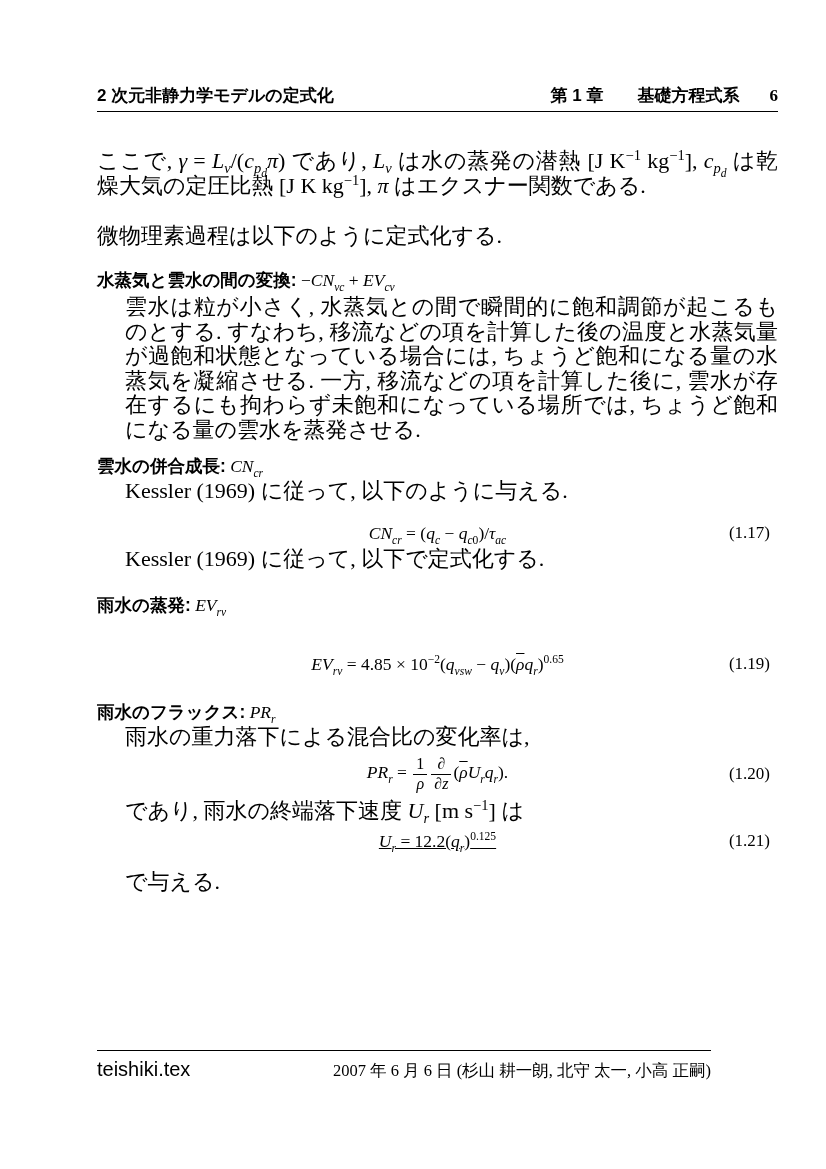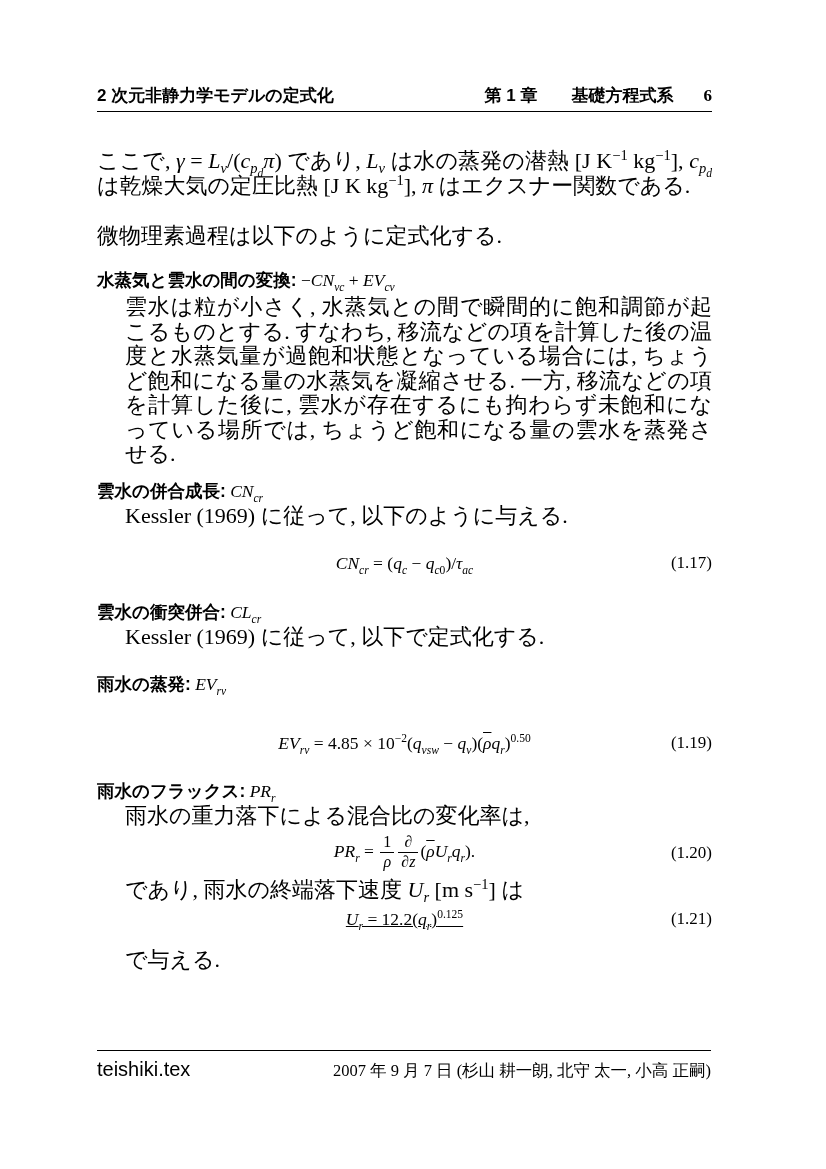--- a/index.html
+++ b/index.html
@@ -6,21 +6,21 @@
   html,body { background:#ffffff; }
   body {
     width:826px; height:1169px;
     font-family:"Liberation Serif", serif;
     color:#000;
     position:relative;
     overflow:hidden;
   }
   .page {
     position:absolute; inset:0;
-    padding:86px 114px 0 97px;
+    padding:86px 48px 0 97px;
   }
   
   .header {
     display:flex; justify-content:space-between; align-items:flex-end;
     border-bottom:1.5px solid #000;
     padding-bottom:5px;
     font-family:"Liberation Sans", sans-serif;
     font-weight:600;
     font-size:17px; line-height:20px;
   }
@@ -49,39 +49,39 @@
     font-weight:700;
   }
   .sec-heading .math { font-weight:400; }
   
   .eq-row {
     position:relative;
     text-align:center;
     font-size:17.5px; line-height:26px;
   }
   .eq-tag {
-    position:absolute; right:0; top:50%;
+    position:absolute; right:8px; top:50%;
     transform:translateY(-50%);
     font-size:17px;
   }
   .frac {
     display:inline-block; vertical-align:middle;
     text-align:center; font-size:16px; line-height:1.05;
     margin:0 2px;
   }
   .frac .num { display:block; padding:0 3px 1px; border-bottom:1px solid #000; }
   .frac .den { display:block; padding:1px 3px 0; }
   
   #para1        { margin-top:37px; }
   #para2        { margin-top:25px; }
   #sec1-heading { margin-top:20px; }
   #sec1-body    { margin-top:3px; }
   #sec2-heading { margin-top:12px; }
   #sec2-body    { margin-top:1px; }
-  #eq17         { margin-top:22px; }
+  #eq17         { margin-top:16px; }
   #sec3-heading { margin-top:24px; }
   #sec3-body    { margin-top:1px; }
   #eq18         { margin-top:12px; }
   #sec4-heading { margin-top:22px; }
   #eq19         { margin-top:34px; }
   #sec5-heading { margin-top:23px; }
   #sec5-body    { margin-top:1px; }
   #eq20         { margin-top:6px; }
   #after20      { margin-top:7px; }
   #eq21         { margin-top:4px;text-decoration:underline; }
@@ -121,32 +121,28 @@
   <div id="sec2-heading" class="sec-heading">
     <span class="jp">雲水の併合成長:</span>
     <span class="math"><i>CN</i><sub><i>cr</i></sub></span>
   </div>
   <div id="sec2-body" class="para indent">Kessler (1969) に従って, 以下のように与える.</div>
   <div id="eq17" class="eq-row">
     <span><i>CN</i><sub><i>cr</i></sub> = (<i>q</i><sub><i>c</i></sub> − <i>q</i><sub><i>c</i>0</sub>)/<i>τ</i><sub><i>ac</i></sub></span>
     <span class="eq-tag">(1.17)</span>
   </div>
 
-  <div id="sec3-heading" class="sec-heading">
-    <span class="jp">雲水の衝突併合:</span>
-    <span class="math"><i>CL</i><sub><i>cr</i></sub></span>
-  </div>
   <div id="sec3-body" class="para indent">Kessler (1969) に従って, 以下で定式化する.</div>
 
   <div id="sec4-heading" class="sec-heading">
     <span class="jp">雨水の蒸発:</span>
     <span class="math"><i>EV</i><sub><i>rv</i></sub></span>
   </div>
   <div id="eq19" class="eq-row">
-    <span><i>EV</i><sub><i>rv</i></sub> = 4.85 × 10<sup>−2</sup>(<i>q</i><sub><i>vsw</i></sub> − <i>q</i><sub><i>v</i></sub>)(<span class="ob"><i>ρ</i></span><i>q</i><sub><i>r</i></sub>)<sup>0.50</sup></span>
+    <span><i>EV</i><sub><i>rv</i></sub> = 4.85 × 10<sup>−2</sup>(<i>q</i><sub><i>vsw</i></sub> − <i>q</i><sub><i>v</i></sub>)(<span class="ob"><i>ρ</i></span><i>q</i><sub><i>r</i></sub>)<sup>0.65</sup></span>
     <span class="eq-tag">(1.19)</span>
   </div>
 
   <div id="sec5-heading" class="sec-heading">
     <span class="jp">雨水のフラックス:</span>
     <span class="math"><i>PR</i><sub><i>r</i></sub></span>
   </div>
   <div id="sec5-body" class="para indent">雨水の重力落下による混合比の変化率は,</div>
   <div id="eq20" class="eq-row">
     <span><i>PR</i><sub><i>r</i></sub> = <span class="frac"><span class="num">1</span><span class="den"><span class="ob"><i>ρ</i></span></span></span><span class="frac"><span class="num"><i>∂</i></span><span class="den"><i>∂z</i></span></span>(<span class="ob"><i>ρ</i></span><i>U</i><sub><i>r</i></sub><i>q</i><sub><i>r</i></sub>).</span>
@@ -154,16 +150,16 @@
   </div>
   <div id="after20" class="para indent">であり, 雨水の終端落下速度 <i>U</i><sub><i>r</i></sub> [m s<sup>−1</sup>] は</div>
   <div id="eq21" class="eq-row">
     <span><i>U</i><sub><i>r</i></sub> = 12.2(<i>q</i><sub><i>r</i></sub>)<sup>0.125</sup></span>
     <span class="eq-tag">(1.21)</span>
   </div>
   <div id="after21" class="para indent">で与える.</div>
 
   <div class="footer">
     <span class="footer-left">teishiki.tex</span>
-    <span class="footer-right">2007 年 9 月 7 日 (杉山 耕一朗, 北守 太一, 小高 正嗣)</span>
+    <span class="footer-right">2007 年 6 月 6 日 (杉山 耕一朗, 北守 太一, 小高 正嗣)</span>
   </div>
 
 </div>
 
 </body></html>

